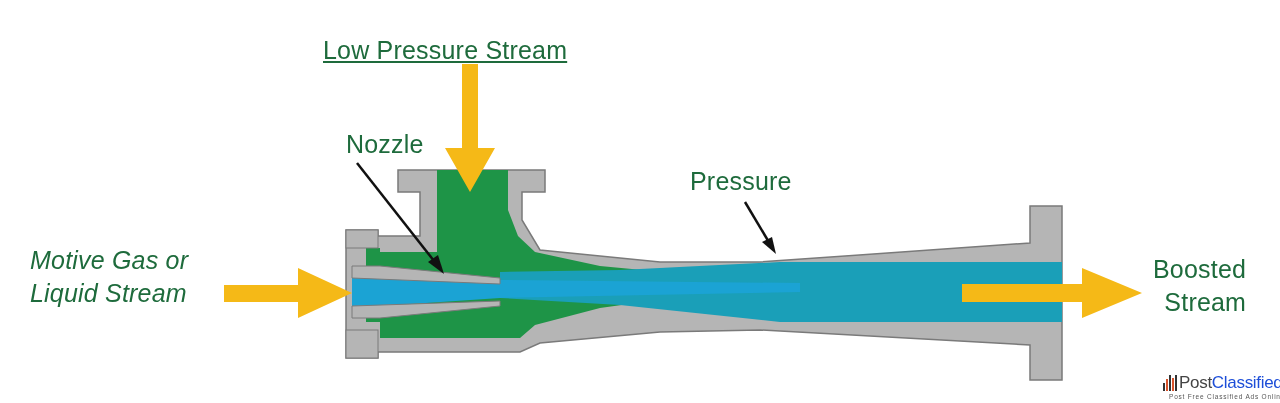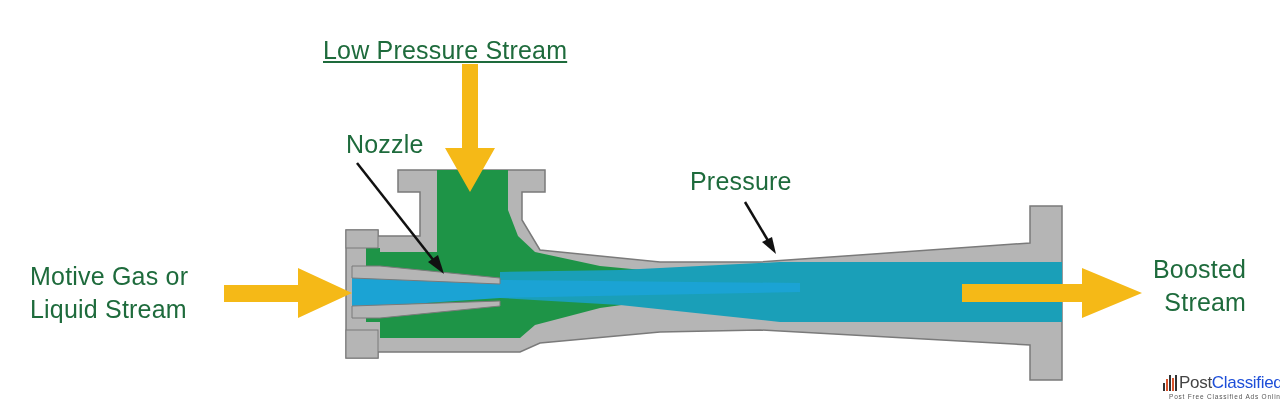--- a/index.html
+++ b/index.html
@@ -40,21 +40,21 @@
 
   <line x1="357" y1="163" x2="438" y2="266" stroke="#111" stroke-width="2.5"></line>
   <polygon fill="#111" points="444,274 428,262 438,255"></polygon>
   <line x1="745" y1="202" x2="770" y2="244" stroke="#111" stroke-width="2.5"></line>
   <polygon fill="#111" points="776,254 762,242 772,237"></polygon>
 </svg>
 
 <div class="lbl" style="left:323px; top:34px;text-decoration:underline;">Low Pressure Stream</div>
 <div class="lbl" style="left:302px; top:128px;margin-left:44px;">Nozzle</div>
 <div class="lbl" style="left:690px; top:165px;">Pressure</div>
-<div class="lbl lbl-multi" style="left:30px; top:260px;">Motive Gas or
+<div class="lbl lbl-multi" style="left:30px; top:244px;font-style:italic;">Motive Gas or
 Liquid Stream</div>
 <div class="lbl lbl-multi" style="left:1153px; top:253px;text-align:right;">Boosted
 Stream</div>
 
 <div class="watermark">
   <div class="wm-bars">
     <span style="left:0; height:8px;"></span>
     <span style="left:3px; height:12px; background:#d9532b;"></span>
     <span style="left:6px; height:16px;"></span>
     <span style="left:9px; height:13px; background:#d9532b;"></span>

